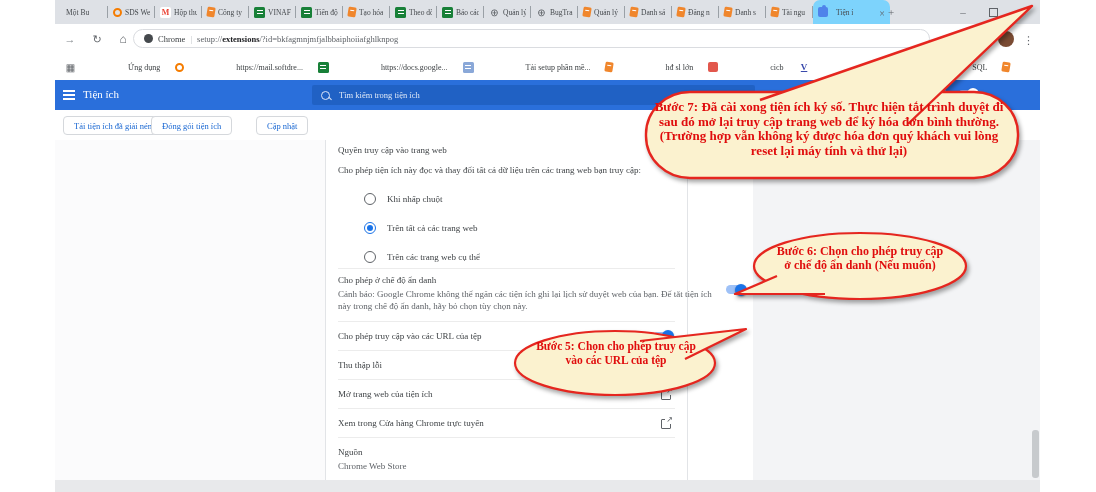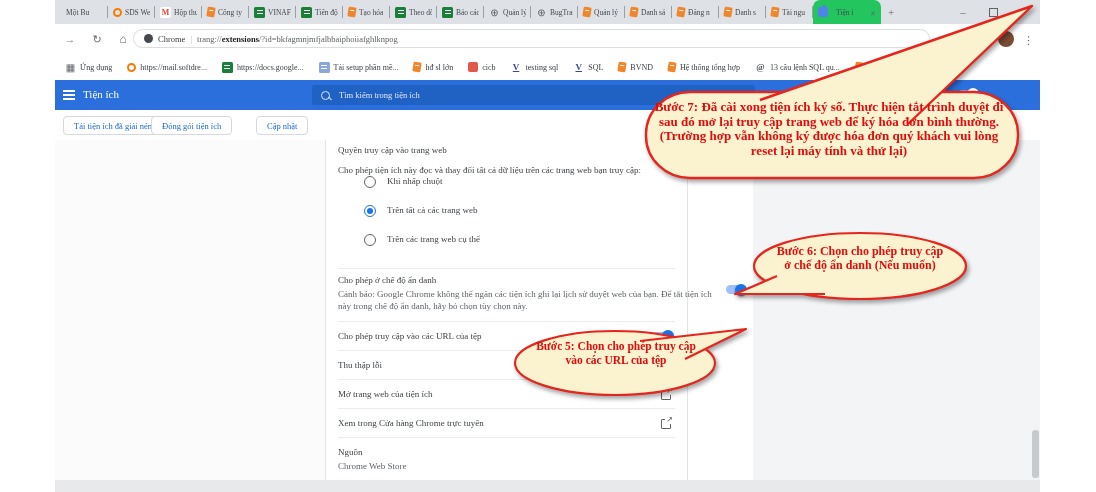--- a/index.html
+++ b/index.html
@@ -6,21 +6,21 @@
   .canvas{position:relative;width:1096px;height:492px;background:#fff;overflow:hidden;
           font-family:Liberation Serif, serif;-webkit-font-smoothing:antialiased;}
   .bwin{position:absolute;left:55px;top:0;width:985px;height:492px;background:#fff;}
 
   
   .tabbar{position:absolute;left:0;top:0;width:985px;height:24px;background:#dee1e6;}
   .tabs{position:absolute;left:6px;top:0;height:24px;display:flex;align-items:stretch;}
   .tab{width:47px;display:flex;align-items:center;gap:3px;padding:0 5px;box-sizing:border-box;
        position:relative;overflow:hidden;}
   .tab::after{content:"";position:absolute;right:0;top:6px;width:1px;height:12px;background:#9aa0a6;}
-  .tab.active{width:68px;background:#22c55e;border-radius:7px 7px 0 0;gap:8px;}
+  .tab.active{width:77px;background:#7dd3fc;border-radius:7px 7px 0 0;gap:8px;}
   .tab.active::after{display:none;}
   .tlbl{font-size:7.5px;color:#45494d;white-space:nowrap;overflow:hidden;}
   .tclose{margin-left:auto;line-height:1;}
   .tclose::before{content:"×";font-size:10px;color:#5f6368;}
   .newtab{position:absolute;left:828px;top:4px;width:16px;height:16px;display:flex;align-items:center;
           justify-content:center;font-size:11px;color:#5f6368;}
   .wincontrols{position:absolute;right:2px;top:0;height:24px;display:flex;}
   .wc{width:30px;height:24px;display:flex;align-items:center;justify-content:center;color:#5f6368;font-size:10px;}
   .wc-min::before{content:"–";font-size:11px;}
   .wc-max::before{content:"";display:block;width:7px;height:7px;border:1px solid #5f6368;}
@@ -61,21 +61,21 @@
   .star::before{content:"☆";font-size:11px;color:#5f6368;}
   .mystery{width:11px;height:11px;background:#c3c7cb;border-radius:2px;}
   .avatar{width:16px;height:16px;border-radius:50%;background:#7a4b33;}
   .dots::before{content:"⋮";font-size:11px;color:#5f6368;}
   .tb-right{position:absolute;right:6px;top:5px;height:20px;display:flex;align-items:center;gap:9px;}
 
   
   .bookmarks{position:absolute;left:0;top:54px;width:985px;height:26px;background:#fff;display:flex;
              align-items:center;gap:15px;padding-left:10px;box-sizing:border-box;overflow:hidden;}
   .bm{display:flex;align-items:center;gap:4px;flex:none;}
-  .blbl{font-size:8px;color:#3c4043;white-space:nowrap;}
+  .blbl{font-size:8px;color:#3c4043;white-space:nowrap;margin-left:48px;}
 
   
   .exthead{position:absolute;left:0;top:80px;width:985px;height:30px;background:#2a6fdb;}
   .hamb{position:absolute;left:8px;top:14px;width:12px;height:1.6px;background:#fff;
         box-shadow:0 -4px 0 #fff,0 4px 0 #fff;}
   .exttitle{position:absolute;left:28px;top:8px;font-size:11px;color:#fff;}
   .searchbox{position:absolute;left:257px;top:5px;width:443px;height:20px;background:#2061c4;border-radius:2px;
              display:flex;align-items:center;gap:7px;padding:0 9px;box-sizing:border-box;}
   .mag{width:7px;height:7px;border:1.4px solid #dce6f9;border-radius:50%;position:relative;flex:none;}
   .mag::after{content:"";position:absolute;width:4px;height:1.4px;background:#dce6f9;right:-3px;bottom:-1px;transform:rotate(45deg);}
@@ -103,21 +103,21 @@
   
   .content{position:absolute;left:0;top:140px;width:985px;height:340px;}
   .leftpane{position:absolute;left:0;top:0;width:270px;height:340px;background:#fbfbfc;}
   .rightpane{position:absolute;left:698px;top:0;right:0;height:340px;background:#f3f4f6;}
   .vthumb{position:absolute;right:1px;top:290px;width:7px;height:48px;background:#c7cacd;border-radius:3px;}
   .card{position:absolute;left:270px;top:0;width:363px;height:340px;background:#fff;
         border-left:1px solid #e2e4e7;border-right:1px solid #e2e4e7;box-sizing:border-box;
         padding:0 12px;font-size:9px;color:#3f4346;}
   .sec{padding-top:4px;line-height:12px;}
   .sub{margin-top:8px;line-height:12px;}
-  .radiorow{height:29px;display:flex;align-items:flex-start;gap:11px;padding-left:26px;}
+  .radiorow{height:29px;display:flex;align-items:flex-end;gap:11px;padding-left:26px;}
   #radios{padding-bottom:5px;}
   .radio{width:12px;height:12px;border:1.6px solid #5f6368;border-radius:50%;box-sizing:border-box;position:relative;flex:none;}
   .radio.sel{border-color:#1a73e8;}
   .radio.sel::after{content:"";position:absolute;inset:1.8px;border-radius:50%;background:#1a73e8;}
   .rlbl{line-height:11px;}
   .sep{border-top:1px solid #ececec;}
   .irow{display:flex;align-items:flex-start;justify-content:space-between;padding:6px 0 9px;}
   .irow .tg{margin-top:10px;margin-right:2px;}
   .lab{line-height:11px;color:#3f4346;}
   .desc{margin-top:2px;line-height:12px;color:#5f6368;width:388px;}
@@ -224,21 +224,21 @@
     </div>
 
     <div class="toolbar">
       <span class="navic fwd" style="left:5px"></span>
       <span class="navic reload" style="left:32px"></span>
       <span class="navic home" style="left:58px"></span>
       <div class="omnibox">
         <span class="site-ic"></span>
         <span class="ob-t ob-page">Chrome</span>
         <span class="ob-t ob-sep">|</span>
-        <span class="ob-t"><span>trang://</span><span class="ob-host">extensions</span><span>/?id=bkfagmnjmfjalbbaiphoiiafghlknpog</span></span>
+        <span class="ob-t"><span>setup://</span><span class="ob-host">extensions</span><span>/?id=bkfagmnjmfjalbbaiphoiiafghlknpog</span></span>
       </div>
       <div class="tb-right">
         <span class="star"></span>
         <span class="mystery"></span>
         <span class="avatar"></span>
         <span class="dots"></span>
       </div>
     </div>
 
     <div class="bookmarks" id="bookmarks">

